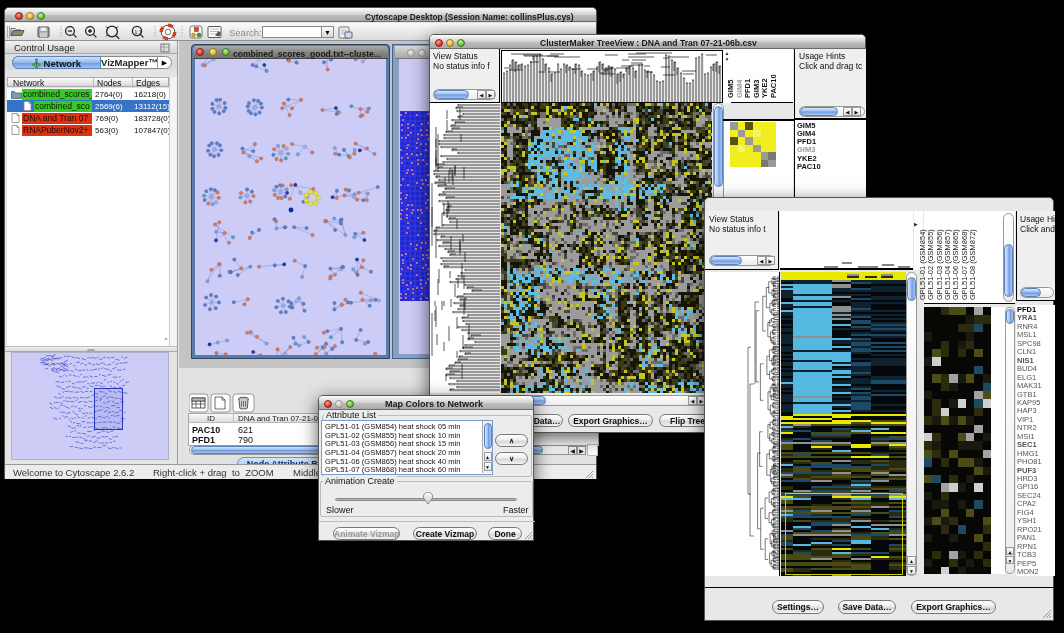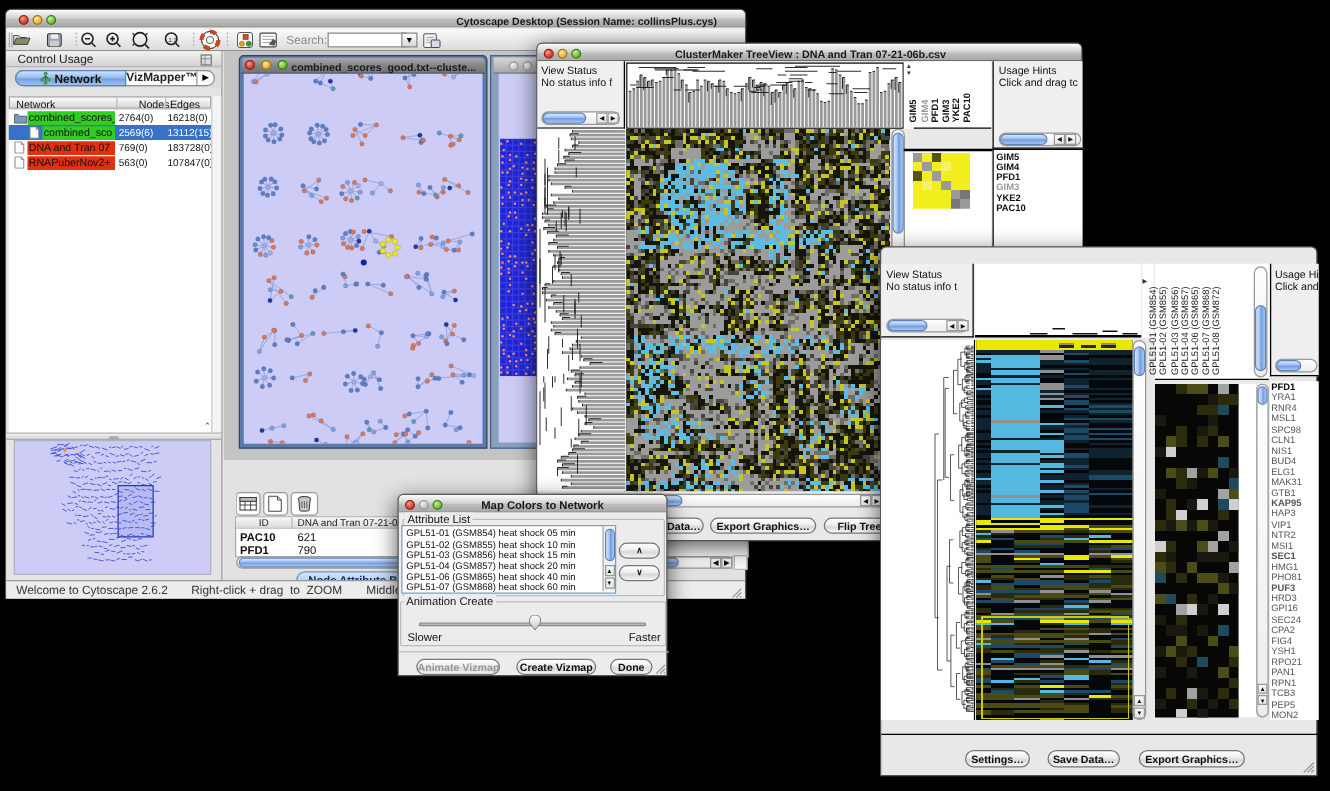--- a/index.html
+++ b/index.html
@@ -108,21 +108,21 @@
             <circle cx="4.5" cy="1.8" r="1.6" fill="#4a9a4a"></circle>
             <circle cx="1.8" cy="6.8" r="1.6" fill="#4a9a4a"></circle>
             <circle cx="7.2" cy="6.8" r="1.6" fill="#4a9a4a"></circle>
             <circle cx="4.5" cy="9.2" r="1.6" fill="#4a9a4a"></circle>
           </svg> Network</div>
         <div class="abs" style="left:96px;top:3px;width:56px;height:11px;font-size:9.5px;font-weight:bold;color:#222;text-align:center">VizMapper™</div>
         <div class="abs" style="left:152px;top:3px;width:14px;height:11px;border-left:1px solid #999;font-size:7px;text-align:center;line-height:11px">▶</div>
       </div>
       <div class="abs" style="left:2px;top:36px;width:162px;height:10px;background:linear-gradient(#fdfdfd,#d8d8d8);border:1px solid #aaa">
         <div class="abs" style="left:5px;top:0px;font-size:8.5px;color:#111">Network</div>
-        <div class="abs" style="left:85px;top:0px;font-size:8.5px;color:#111;border-left:1px solid #bbb;padding-left:17px;height:10px">Nodes</div>
+        <div class="abs" style="left:85px;top:0px;font-size:8.5px;color:#111;border-left:1px solid #bbb;padding-left:3px;height:10px">Nodes</div>
         <div class="abs" style="left:124px;top:0px;font-size:8.5px;color:#111;border-left:1px solid #bbb;padding-left:3px;height:10px">Edges</div>
       </div>
       <div class="abs" style="left:2px;top:47px;width:162px;height:258px;background:#fff">
         <div class="abs" style="left:0;top:0px;width:162px;height:12px;">
           <svg class="abs" style="left:4px;top:2px" width="11" height="9">
             <path d="M.5 8.5v-7h3l1 1.5h6v5.5z" fill="#7a9ab8" stroke="#456" stroke-width=".7"></path>
           </svg>
           <div class="abs" style="left:15px;top:1px;height:11px;background:#33cc22;color:#111;font-size:8.5px;line-height:11px;white-space:nowrap;overflow:hidden;width:70px;padding:0 1px">combined_scores_</div>
           <div class="abs" style="left:88px;top:2px;font-size:8px;color:#111">2764(0)</div>
           <div class="abs" style="left:127px;top:2px;font-size:8px;color:#111">16218(0)</div>
@@ -855,31 +855,31 @@
         <path fill="#1e4a5e" d="M50.4 16.8h8.4v8.4h-8.4zM50.4 58.8h8.4v8.4h-8.4zM58.8 75.6h8.4v8.4h-8.4zM50.4 92.4h8.4v8.4h-8.4zM0.0 151.2h8.4v8.4h-8.4zM8.4 168.0h8.4v8.4h-8.4zM50.4 193.2h8.4v8.4h-8.4zM33.6 218.4h8.4v8.4h-8.4z"></path>
         <path fill="#cfcfcf" d="M8.4 50.4h8.4v8.4h-8.4zM33.6 92.4h8.4v8.4h-8.4zM58.8 92.4h8.4v8.4h-8.4zM16.8 100.8h8.4v8.4h-8.4zM0.0 126.0h8.4v8.4h-8.4zM25.2 176.4h8.4v8.4h-8.4zM50.4 176.4h8.4v8.4h-8.4zM16.8 260.4h8.4v8.4h-8.4z"></path>
       </svg></div>
     <div class="abs" style="left:286px;top:109px;width:14px;height:267px;background:#fff"></div>
     <div class="sb-trough" style="left:300px;top:109px;width:10px;height:267px;border-radius:5px"></div>
     <div class="sb-thumbv" style="left:301px;top:111px;width:8px;height:15px"></div>
     <div class="arrbox" style="left:301px;top:349px;width:8px;height:8px;font-size:5px;line-height:8px">▲</div>
     <div class="arrbox" style="left:301px;top:358px;width:8px;height:8px;font-size:5px;line-height:8px">▼</div>
     <div class="abs" style="left:311px;top:107px;width:39px;height:271px;background:#fff">
       <div class="abs" style="left:1px;top:0.0px;font-size:7.5px;font-weight:bold;color:#000">PFD1</div>
-      <div class="abs" style="left:1px;top:8.4px;font-size:7.5px;font-weight:normal;color:#555">YRA1</div>
+      <div class="abs" style="left:1px;top:8.4px;font-size:7.5px;font-weight:bold;color:#555">YRA1</div>
       <div class="abs" style="left:1px;top:16.9px;font-size:7.5px;font-weight:normal;color:#555">RNR4</div>
       <div class="abs" style="left:1px;top:25.3px;font-size:7.5px;font-weight:normal;color:#555">MSL1</div>
       <div class="abs" style="left:1px;top:33.8px;font-size:7.5px;font-weight:normal;color:#555">SPC98</div>
       <div class="abs" style="left:1px;top:42.2px;font-size:7.5px;font-weight:normal;color:#555">CLN1</div>
-      <div class="abs" style="left:1px;top:50.7px;font-size:7.5px;font-weight:normal;color:#555">NIS1</div>
+      <div class="abs" style="left:1px;top:50.7px;font-size:7.5px;font-weight:bold;color:#555">NIS1</div>
       <div class="abs" style="left:1px;top:59.1px;font-size:7.5px;font-weight:normal;color:#555">BUD4</div>
       <div class="abs" style="left:1px;top:67.6px;font-size:7.5px;font-weight:normal;color:#555">ELG1</div>
       <div class="abs" style="left:1px;top:76.0px;font-size:7.5px;font-weight:normal;color:#555">MAK31</div>
       <div class="abs" style="left:1px;top:84.5px;font-size:7.5px;font-weight:normal;color:#555">GTB1</div>
-      <div class="abs" style="left:1px;top:92.9px;font-size:7.5px;font-weight:bold;color:#555">KAP95</div>
+      <div class="abs" style="left:1px;top:92.9px;font-size:7.5px;font-weight:normal;color:#555">KAP95</div>
       <div class="abs" style="left:1px;top:101.4px;font-size:7.5px;font-weight:normal;color:#555">HAP3</div>
       <div class="abs" style="left:1px;top:109.8px;font-size:7.5px;font-weight:normal;color:#555">VIP1</div>
       <div class="abs" style="left:1px;top:118.3px;font-size:7.5px;font-weight:normal;color:#555">NTR2</div>
       <div class="abs" style="left:1px;top:126.7px;font-size:7.5px;font-weight:normal;color:#555">MSI1</div>
       <div class="abs" style="left:1px;top:135.2px;font-size:7.5px;font-weight:bold;color:#555">SEC1</div>
       <div class="abs" style="left:1px;top:143.6px;font-size:7.5px;font-weight:normal;color:#555">HMG1</div>
       <div class="abs" style="left:1px;top:152.1px;font-size:7.5px;font-weight:normal;color:#555">PHO81</div>
       <div class="abs" style="left:1px;top:160.5px;font-size:7.5px;font-weight:bold;color:#555">PUF3</div>
       <div class="abs" style="left:1px;top:169.0px;font-size:7.5px;font-weight:normal;color:#555">HRD3</div>
       <div class="abs" style="left:1px;top:177.4px;font-size:7.5px;font-weight:normal;color:#555">GPI16</div>

